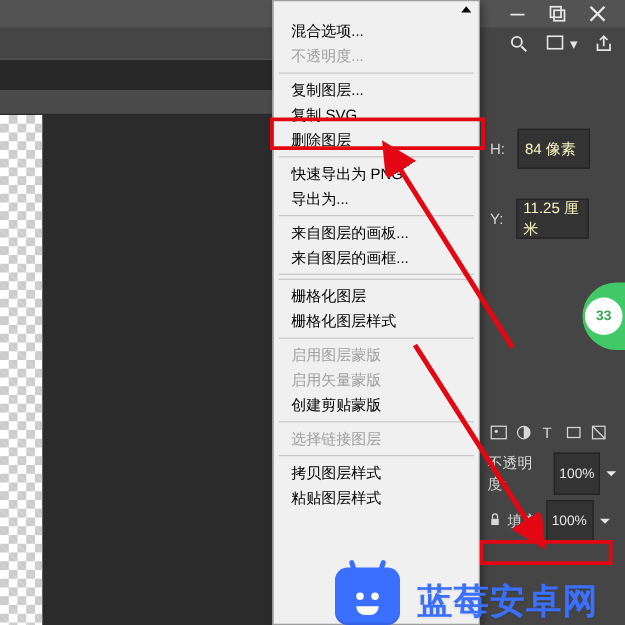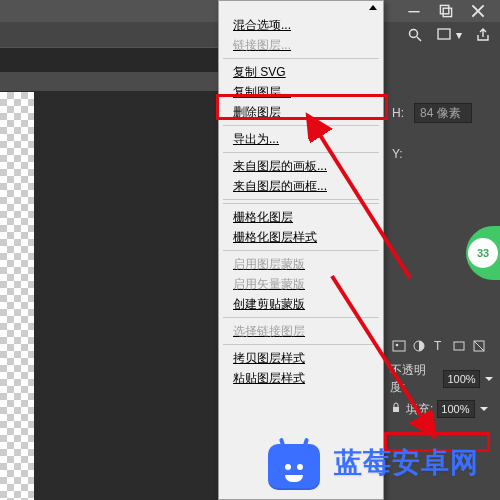--- a/index.html
+++ b/index.html
@@ -61,52 +61,51 @@
   .right-panel {
     position: absolute; right: 0; top: 47px; width: 116px; bottom: 0;
     background: #454545;
   }
   .rp-row {
     display: flex; align-items: center; justify-content: flex-start;
     gap: 10px; color: #d7d7d7; margin: 6px 8px;
   }
   .rp-gap1 { height: 50px; }
   .rp-val {
-    width: 58px; height: 20px; background: #333333; border: 1px solid #232323;
-    display: inline-flex; align-items: center; padding: 0 5px; color: #a3a3a3;
+    width: 58px; height: 32px; background: #333333; border: 1px solid #232323;
+    display: inline-flex; align-items: center; padding: 0 5px; color: #fef9c3;
   }
 
   .layers-panel {
     position: absolute; right: 0; top: 335px; width: 116px; height: 118px;
     background: #454545;
   }
   .lp-tool-row {
     display: flex; align-items: center; gap: 6px;
     padding: 4px 8px;
   }
   .lp-tool-row svg { width: 14px; height: 14px; fill: #d7d7d7; }
   .lp-ctrl-row {
     display: flex; align-items: center; gap: 4px; padding: 2px 6px;
     color: #d7d7d7;
   }
   .lp-val {
     width: 38px; height: 18px; background: #333; border: 1px solid #232323;
-    display: inline-flex; align-items: center; padding: 0 3px; color: #e6e6e6;
+    display: inline-flex; align-items: center; padding: 16px 3px; color: #e6e6e6;
     font-size: 11px;
   }
   .lp-chev { width: 10px; display: inline-flex; align-items: center; justify-content: center; }
   .lp-chev svg { width: 8px; height: 8px; fill: #e6e6e6; }
 
   
   .ctxmenu {
     position: absolute; left: 218px; top: 0; width: 166px; height: 500px;
     background: #f0f0f0; border: 1px solid #9d9d9d;
     box-shadow: 2px 2px 6px rgba(0,0,0,0.35);
     overflow: hidden;
-    text-decoration: underline;
   }
   .ctx-corner {
     position: absolute; right: 4px; top: 4px; width: 10px; height: 10px;
   }
   .ctx-corner::before {
     content: ''; position: absolute; width: 0; height: 0;
     border-left: 4px solid transparent; border-right: 4px solid transparent;
     border-bottom: 5px solid #000;
   }
   .ctx-list { margin-top: 14px; }
@@ -136,21 +135,21 @@
   }
   .green-badge-inner {
     width: 30px; height: 30px; border-radius: 50%;
     background: #fff; color: #3aa85a; font-weight: bold;
     display: flex; align-items: center; justify-content: center; font-size: 11px;
   }
 
   
   .brand {
     position: absolute; left: 0; right: 0; bottom: 0; height: 56px;
-    display: flex; align-items: flex-start; gap: 14px;
+    display: flex; align-items: flex-end; gap: 14px;
     padding-left: 268px;
     pointer-events: none;
   }
   .brand-logo {
     width: 52px; height: 46px; background: #3b6fff; border-radius: 10px;
     display: flex; align-items: center; justify-content: center; position: relative;
     box-shadow: inset 0 -2px 0 rgba(0,0,0,.1);
   }
   .brand-logo .antenna { position: absolute; top: -6px; width: 4px; height: 8px; background: #3b6fff; border-radius: 2px; }
   .brand-logo .antenna.a1 { left: 12px; transform: rotate(-18deg); }
@@ -214,20 +213,21 @@
 
 <div class="right-panel">
   <div class="rp-gap1"></div>
   <div class="rp-row">
     <span>H:</span>
     <span class="rp-val">84 像素</span>
   </div>
   <div style="height:12px"></div>
   <div class="rp-row">
     <span>Y:</span>
+    <span class="rp-val">11.25 厘米</span>
   </div>
 </div>
 
 <div class="layers-panel">
   <div class="lp-tool-row">
     <span><svg viewBox="0 0 14 14">
           <rect x="1" y="2" width="12" height="10" fill="none" stroke="#d7d7d7"></rect>
           <circle cx="5" cy="6" r="1.3"></circle>
         </svg></span>
     <span><svg viewBox="0 0 14 14">
@@ -266,26 +266,27 @@
           <path d="M0 2 L4 6 L8 2z"></path>
         </svg>
       </span>
   </div>
 </div>
 
 <div class="ctxmenu">
   <span class="ctx-corner"></span>
   <div class="ctx-list" id="ctx-list">
       <div class="ctx-item">混合选项...</div>
-      <div class="ctx-item disabled">链接图层...</div>
-      <div class="ctx-sep"></div>
+      <div class="ctx-item disabled">不透明度...</div>
+      <div class="ctx-sep"></div>
+      <div class="ctx-item">复制图层...</div>
       <div class="ctx-item">复制 SVG</div>
-      <div class="ctx-item">复制图层...</div>
       <div class="ctx-item">删除图层</div>
       <div class="ctx-sep"></div>
+      <div class="ctx-item">快速导出为 PNG</div>
       <div class="ctx-item">导出为...</div>
       <div class="ctx-sep"></div>
       <div class="ctx-item">来自图层的画板...</div>
       <div class="ctx-item">来自图层的画框...</div>
       <div class="ctx-sep"></div>
       <div class="ctx-sep"></div>
       <div class="ctx-item">栅格化图层</div>
       <div class="ctx-item">栅格化图层样式</div>
       <div class="ctx-sep"></div>
       <div class="ctx-item disabled">启用图层蒙版</div>

